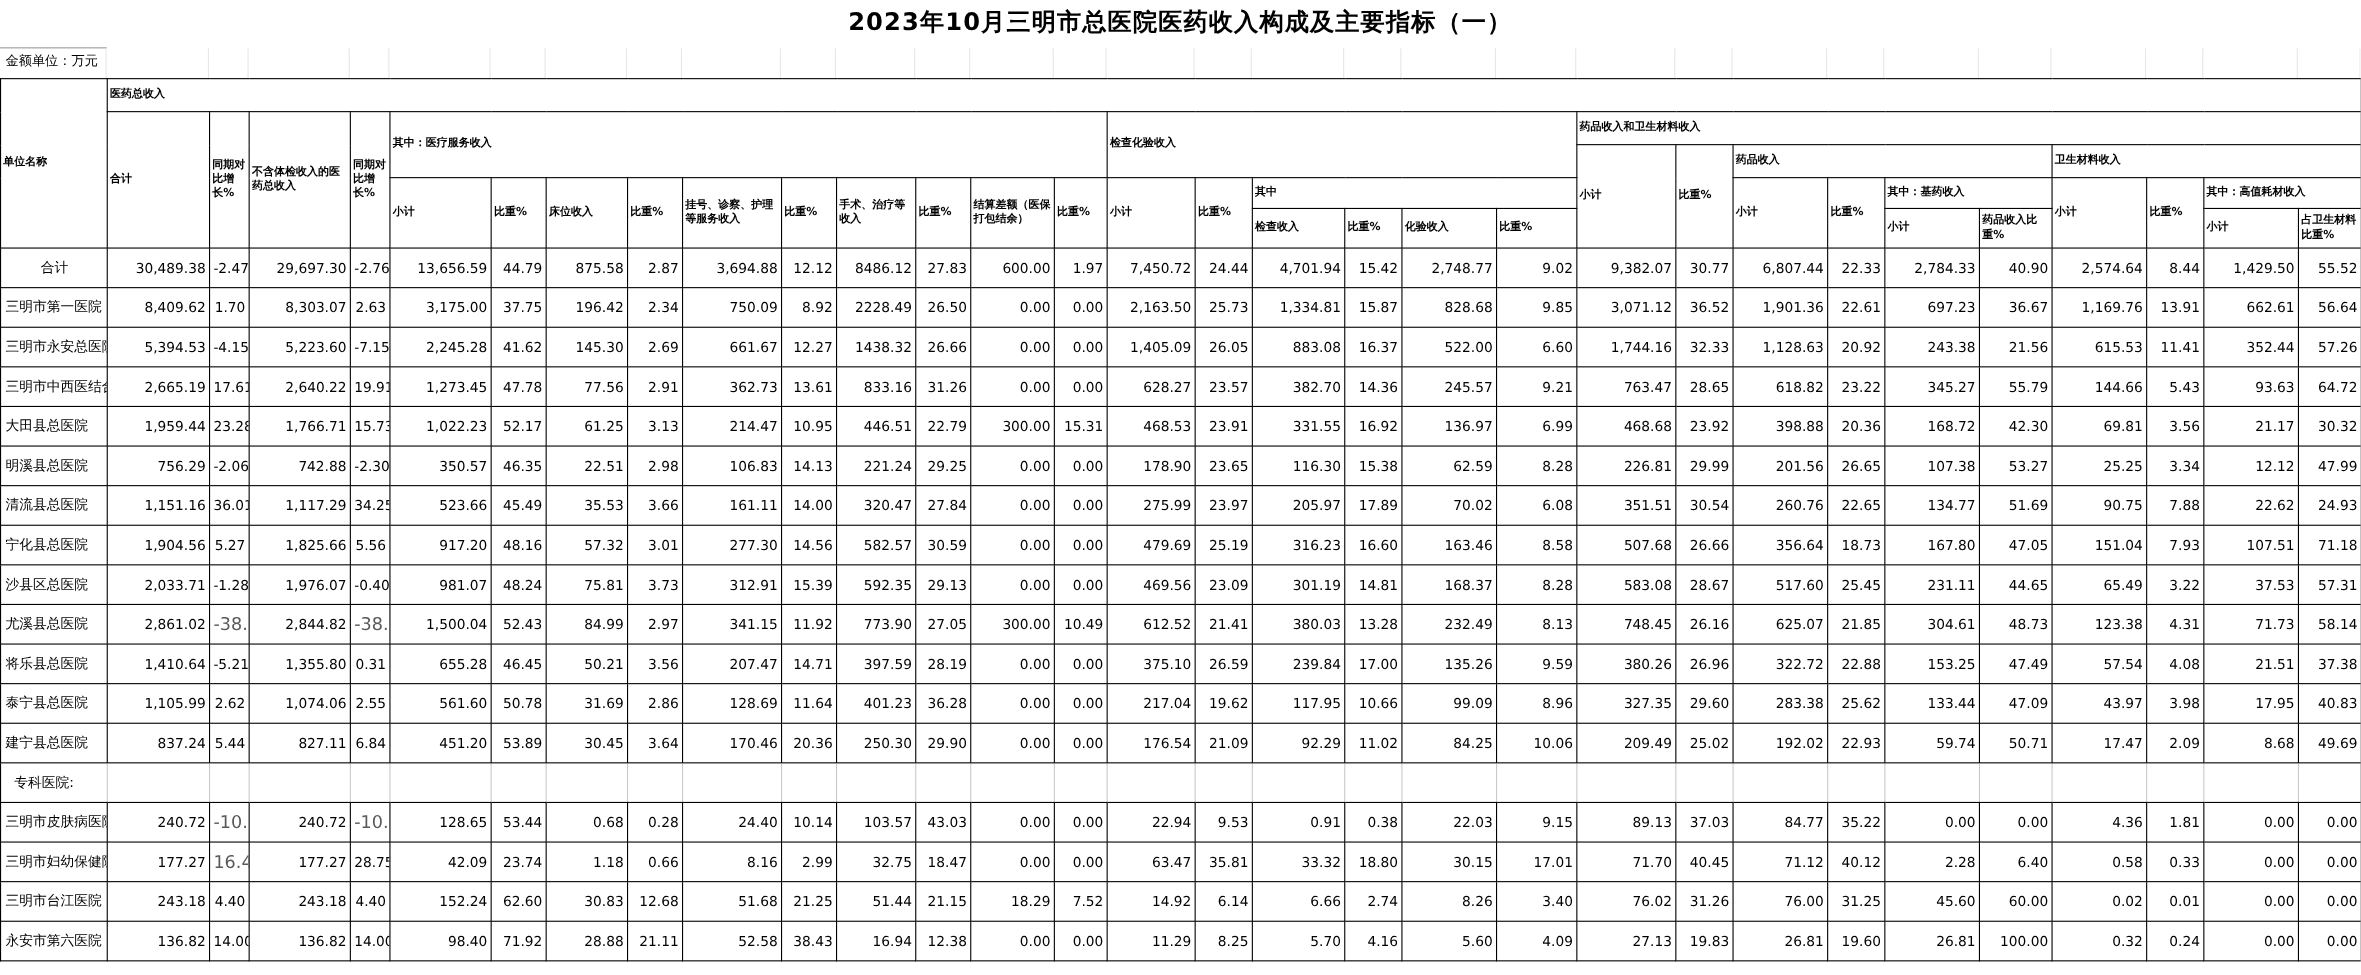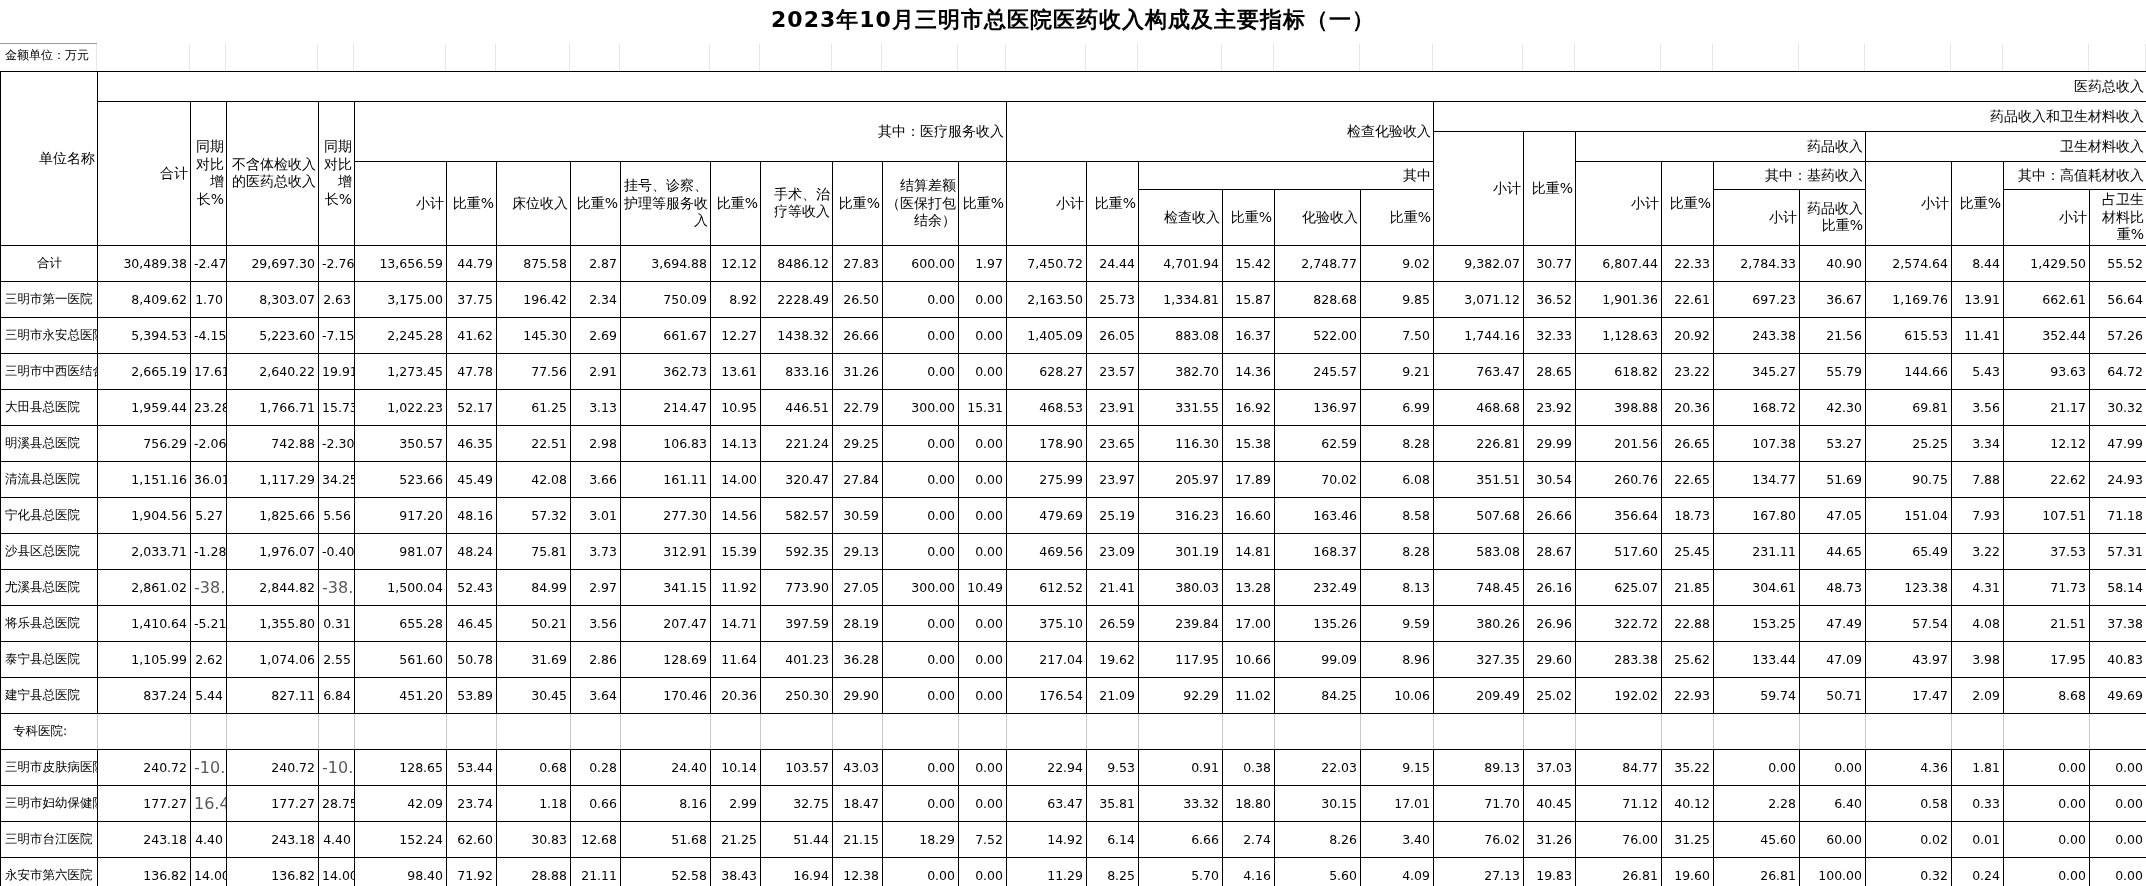--- a/index.html
+++ b/index.html
@@ -21,21 +21,21 @@
 
   table#report{
     position:absolute;top:71px;left:0;width:2146px;
     border-collapse:collapse;table-layout:fixed;
   }
   #report th,#report td{
     border:1px solid #000;overflow:hidden;vertical-align:middle;
     padding:0 3px;box-sizing:border-box;
   }
   #report thead th{
-    font-weight:normal;font-size:14px;text-align:right;line-height:1.25;padding:1px 2px;
+    font-weight:bold;font-size:10px;text-align:left;line-height:1.25;padding:1px 2px;
   }
   #report thead tr.r1{height:30px;}
   #report thead tr.r2{height:30px;}
   #report thead tr.r3{height:30px;}
   #report thead tr.r4{height:28px;}
   #report thead tr.r5{height:36px;}
   #report tbody tr{height:36px;}
   #report td.num{text-align:right;font-size:12.5px;white-space:nowrap;}
   #report td.name{text-align:left;font-size:12.5px;white-space:nowrap;padding-left:4px;}
   #report td.center{text-align:center;}
@@ -252,21 +252,21 @@
         <td class="num">12.27</td>
         <td class="num">1438.32</td>
         <td class="num">26.66</td>
         <td class="num">0.00</td>
         <td class="num">0.00</td>
         <td class="num">1,405.09</td>
         <td class="num">26.05</td>
         <td class="num">883.08</td>
         <td class="num">16.37</td>
         <td class="num">522.00</td>
-        <td class="num">7.50</td>
+        <td class="num">6.60</td>
         <td class="num">1,744.16</td>
         <td class="num">32.33</td>
         <td class="num">1,128.63</td>
         <td class="num">20.92</td>
         <td class="num">243.38</td>
         <td class="num">21.56</td>
         <td class="num">615.53</td>
         <td class="num">11.41</td>
         <td class="num">352.44</td>
         <td class="num">57.26</td>
@@ -371,21 +371,21 @@
         <td class="num">47.99</td>
       </tr>
       <tr>
         <td class="name">清流县总医院</td>
         <td class="num">1,151.16</td>
         <td class="num">36.01</td>
         <td class="num">1,117.29</td>
         <td class="num">34.25</td>
         <td class="num">523.66</td>
         <td class="num">45.49</td>
-        <td class="num">42.08</td>
+        <td class="num">35.53</td>
         <td class="num">3.66</td>
         <td class="num">161.11</td>
         <td class="num">14.00</td>
         <td class="num">320.47</td>
         <td class="num">27.84</td>
         <td class="num">0.00</td>
         <td class="num">0.00</td>
         <td class="num">275.99</td>
         <td class="num">23.97</td>
         <td class="num">205.97</td>

